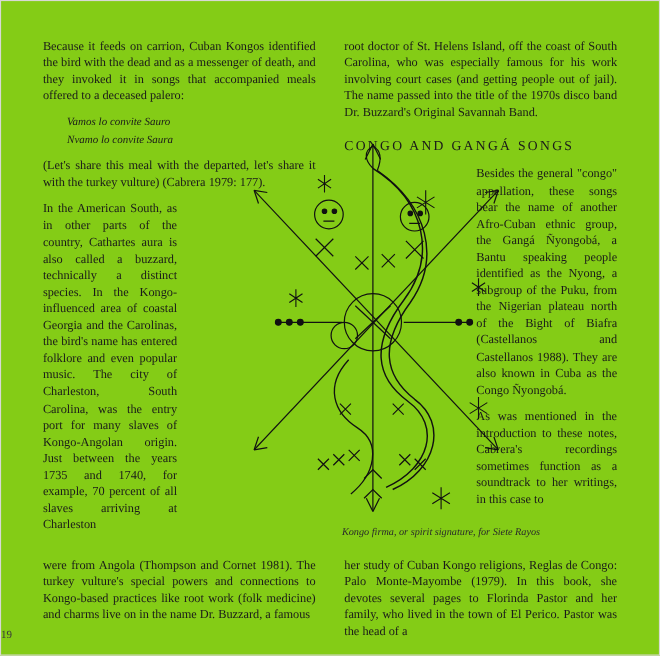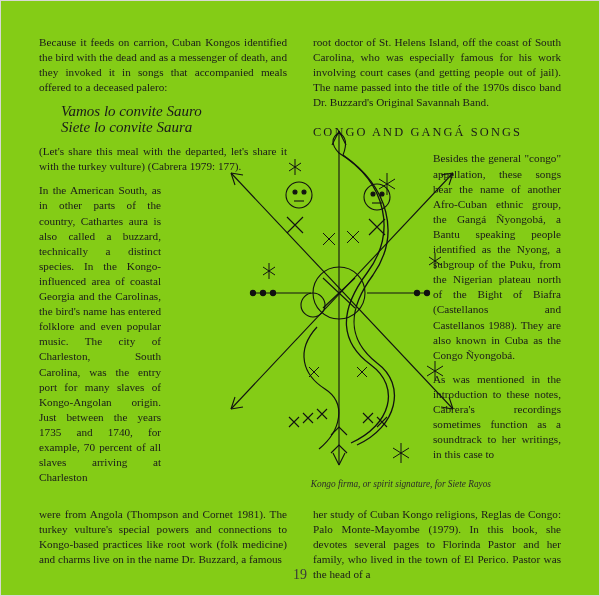--- a/index.html
+++ b/index.html
@@ -38,21 +38,21 @@
     font-size: 11.2px;
     line-height: 15.1px;
     text-align: justify;
     text-justify: inter-word;
     hyphens: auto;
   }
   .verse {
     margin: 0 0 9px 0;
     padding-left: 22px;
     font-style: italic;
-    font-size: 15px;
+    font-size: 10px;
     line-height: 15.4px;
   }
   .verse div {
     white-space: nowrap;
   }
   .section-head {
     font-size: 12.4px;
     letter-spacing: 2.1px;
     line-height: 17px;
     margin: 14px 0 10px 0;
@@ -89,37 +89,36 @@
     margin-top: 2px;
   }
   .bottom-block .col {
     width: 248px;
   }
   .folio {
     position: absolute;
     bottom: 12px;
     left: 0;
     width: 100%;
-    text-align: center;
-    font-size: 14px;
+    font-size: 10px;
     color: #3a3a3a;
   }
 </style>
 </head>
 <body>
 
 <div class="page">
 
   <div class="columns">
 
     <div class="col">
       <p>Because it feeds on carrion, Cuban Kongos identified the bird with the dead and as a messenger of death, and they invoked it in songs that accompanied meals offered to a deceased palero:</p>
       <div class="verse">
         <div>Vamos lo convite Sauro</div>
-        <div>Siete lo convite Saura</div>
+        <div>Nvamo lo convite Saura</div>
       </div>
       <p>(Let's share this meal with the departed, let's share it with the turkey vulture) (Cabrera 1979: 177).</p>
       <p style="width:122px;">In the American South, as in other parts of the country, Cathartes aura is also called a buzzard, technically a distinct species. In the Kongo-influenced area of coastal Georgia and the Carolinas, the bird's name has entered folklore and even popular music. The city of Charleston, South Carolina, was the entry port for many slaves of Kongo-Angolan origin. Just between the years 1735 and 1740, for example, 70 percent of all slaves arriving at Charleston</p>
     </div>
 
     <div class="col">
       <p>root doctor of St. Helens Island, off the coast of South Carolina, who was especially famous for his work involving court cases (and getting people out of jail). The name passed into the title of the 1970s disco band Dr. Buzzard's Original Savannah Band.</p>
       <div class="section-head">CONGO AND GANGÁ SONGS</div>
       <p style="width:128px; margin-left:120px;">Besides the general "congo" appellation, these songs bear the name of another Afro-Cuban ethnic group, the Gangá Ñyongobá, a Bantu speaking people identified as the Nyong, a subgroup of the Puku, from the Nigerian plateau north of the Bight of Biafra (Castellanos and Castellanos 1988). They are also known in Cuba as the Congo Ñyongobá.</p>
       <p style="width:128px; margin-left:120px;">As was mentioned in the introduction to these notes, Cabrera's recordings sometimes function as a soundtrack to her writings, in this case to</p>

